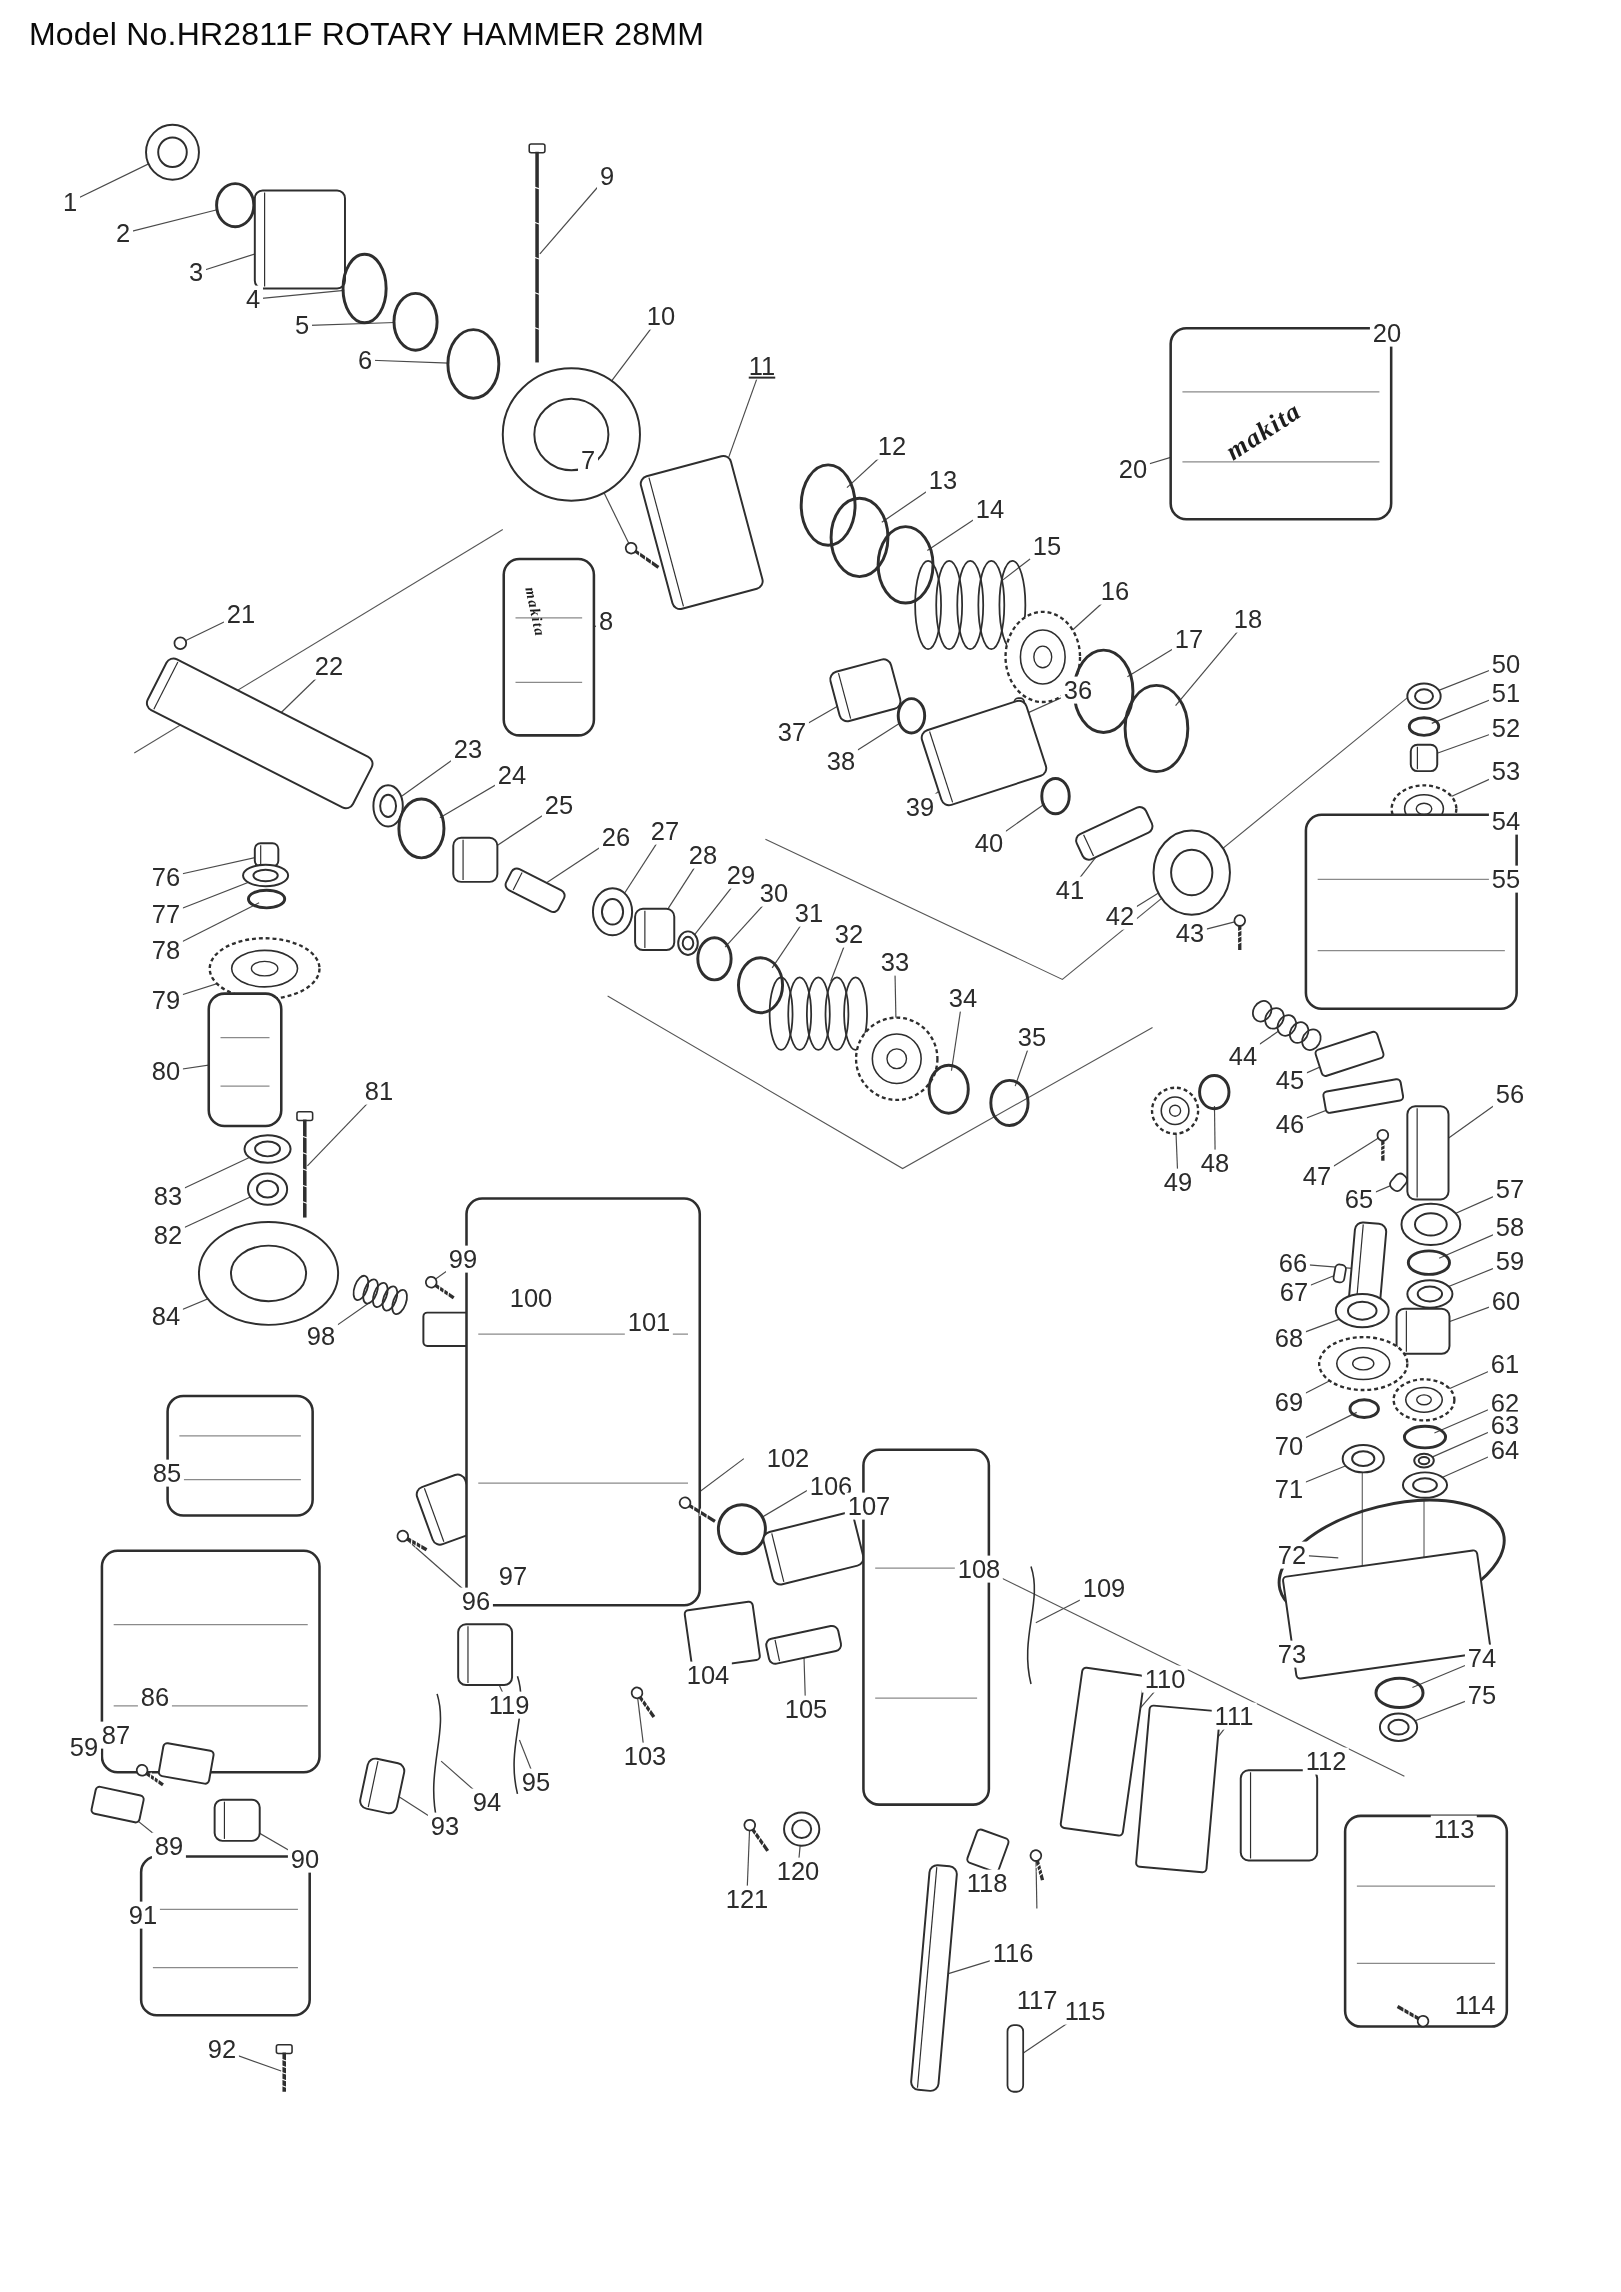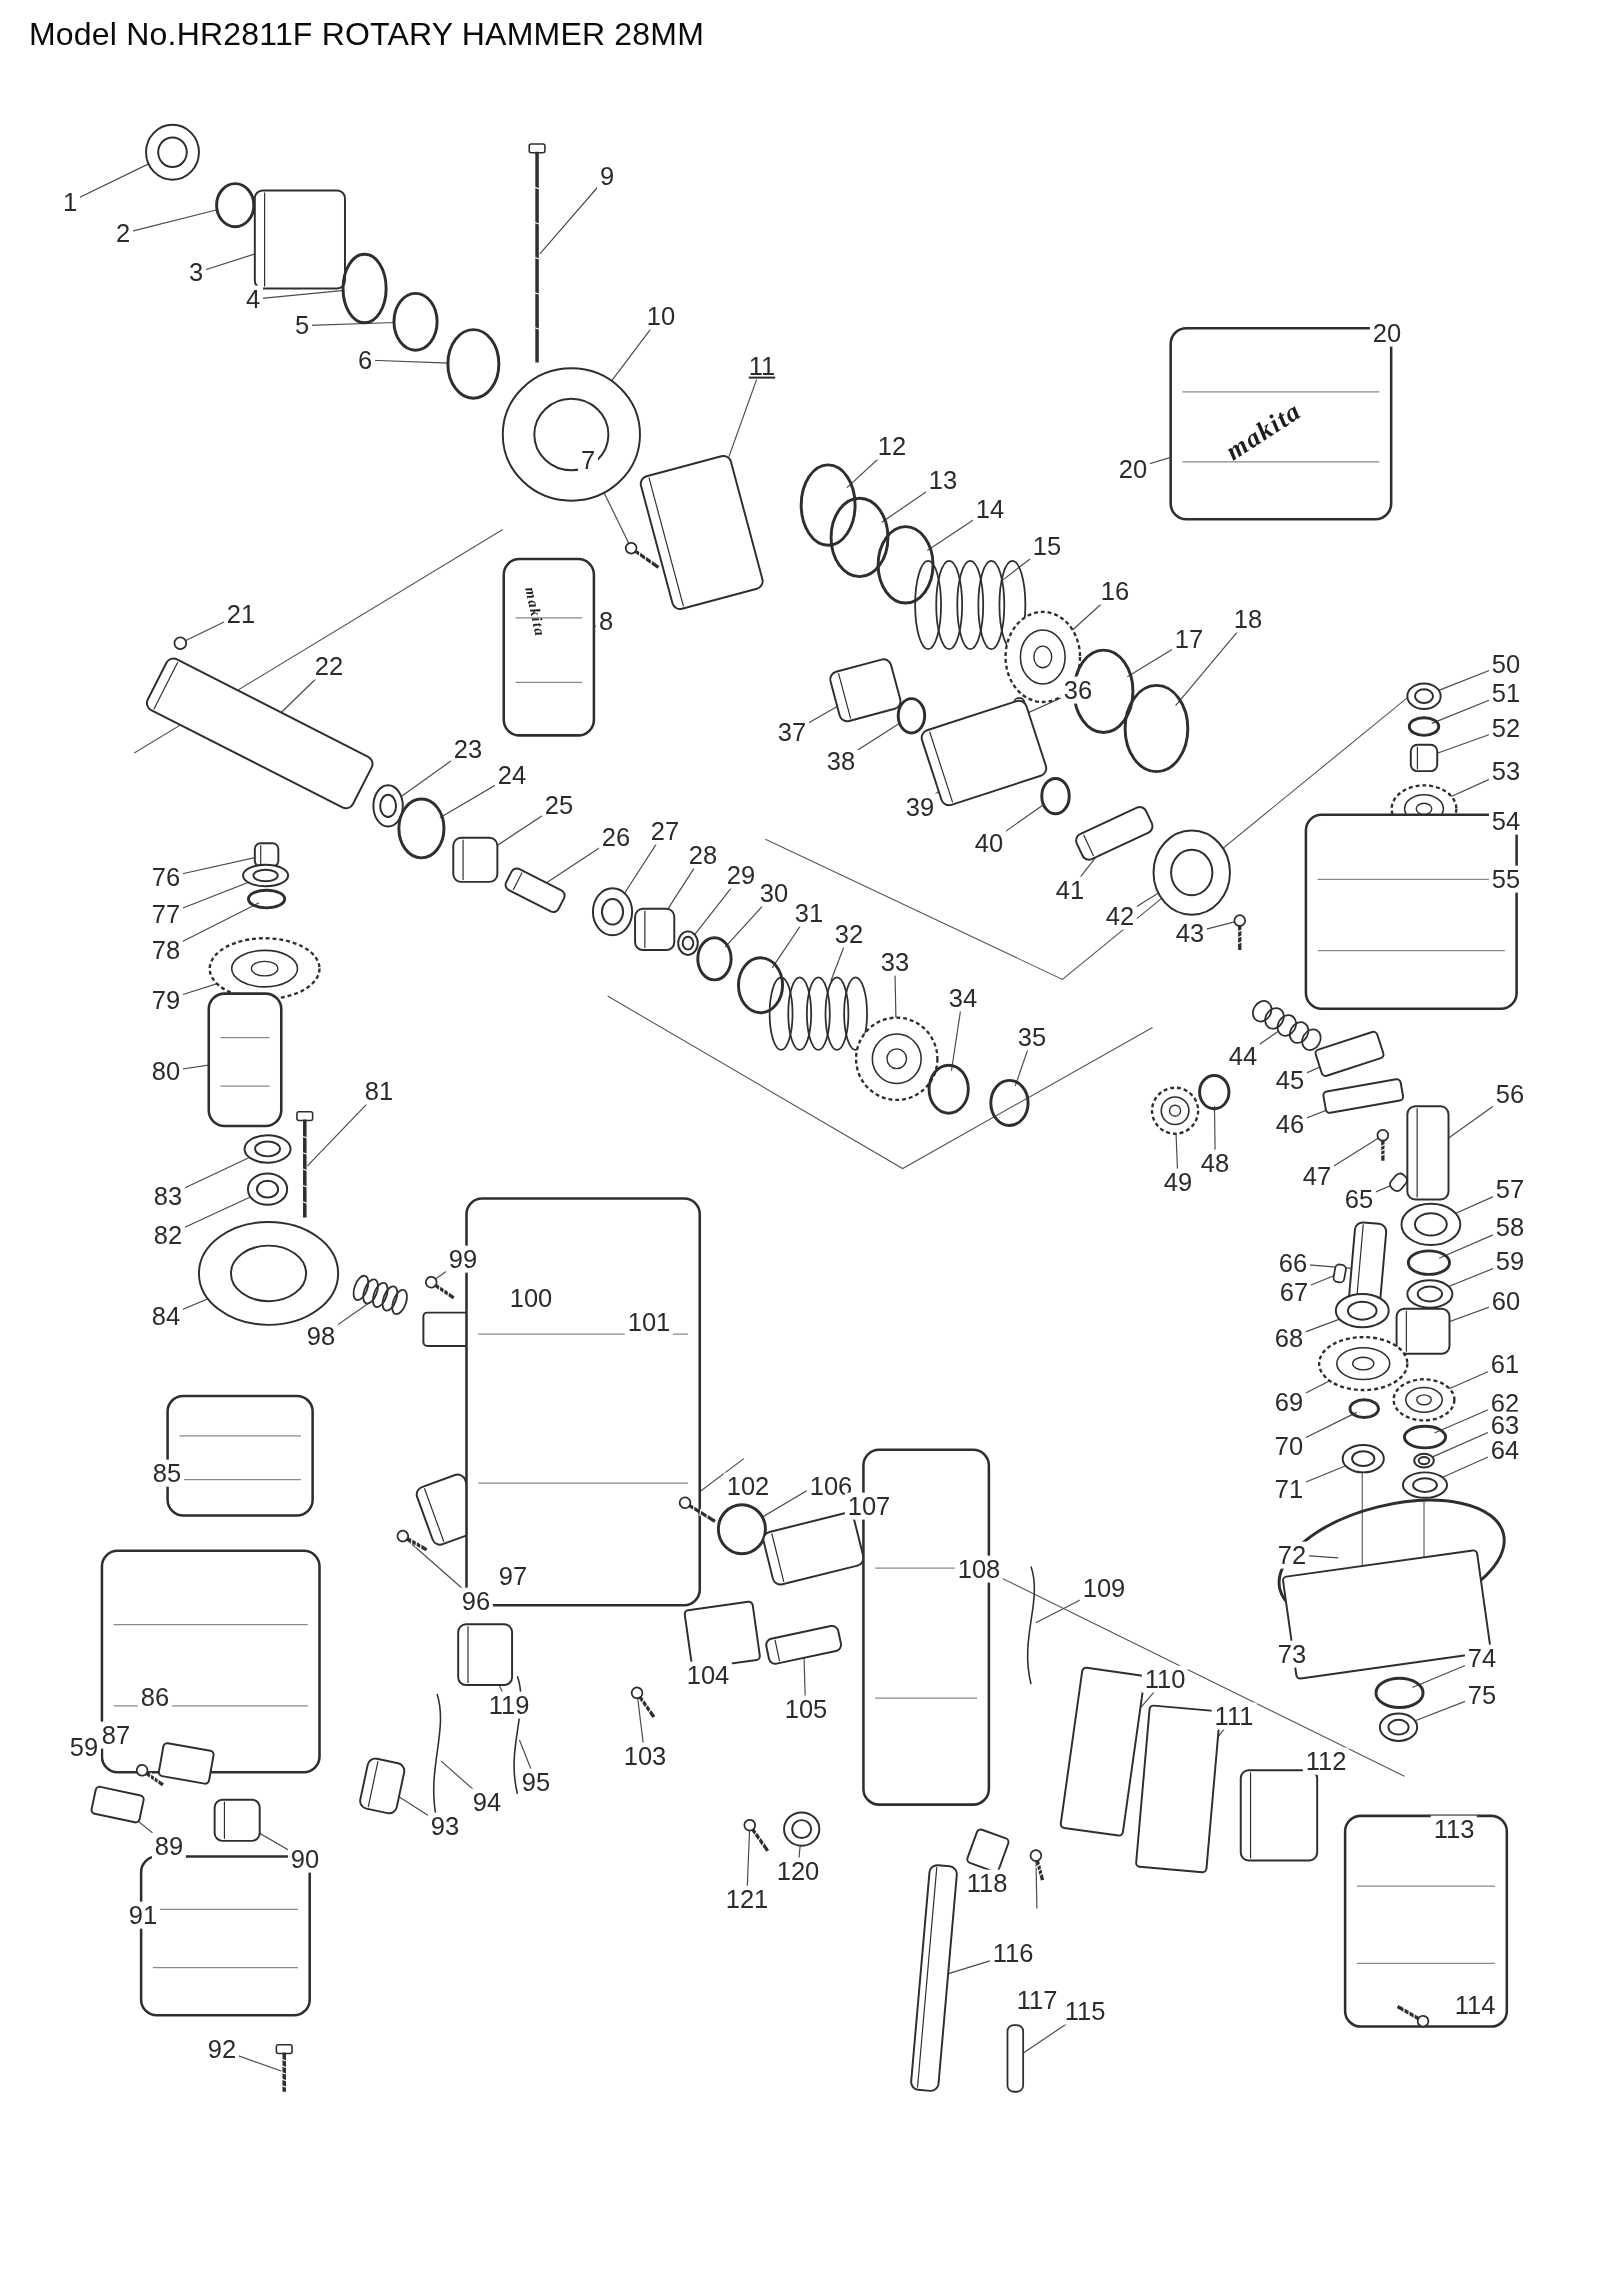--- a/index.html
+++ b/index.html
@@ -776,21 +776,21 @@
       <div class="part-label" style="left: 222px; top: 2049px;">92</div>
       <div class="part-label" style="left: 445px; top: 1826px;">93</div>
       <div class="part-label" style="left: 487px; top: 1802px;">94</div>
       <div class="part-label" style="left: 536px; top: 1782px;">95</div>
       <div class="part-label" style="left: 476px; top: 1601px;">96</div>
       <div class="part-label" style="left: 513px; top: 1576px;">97</div>
       <div class="part-label" style="left: 321px; top: 1336px;">98</div>
       <div class="part-label" style="left: 463px; top: 1259px;">99</div>
       <div class="part-label" style="left: 531px; top: 1298px;">100</div>
       <div class="part-label" style="left: 649px; top: 1322px;">101</div>
-      <div class="part-label" style="left: 748px; top: 1458px; margin-top: 28px;">102</div>
+      <div class="part-label" style="left: 788px; top: 1458px;">102</div>
       <div class="part-label" style="left: 645px; top: 1756px;">103</div>
       <div class="part-label" style="left: 708px; top: 1675px;">104</div>
       <div class="part-label" style="left: 806px; top: 1709px;">105</div>
       <div class="part-label" style="left: 831px; top: 1476px; margin-top: 10px;">106</div>
       <div class="part-label" style="left: 869px; top: 1506px;">107</div>
       <div class="part-label" style="left: 979px; top: 1569px;">108</div>
       <div class="part-label" style="left: 1104px; top: 1588px;">109</div>
       <div class="part-label" style="left: 1165px; top: 1679px;">110</div>
       <div class="part-label" style="left: 1234px; top: 1716px;">111</div>
       <div class="part-label" style="left: 1326px; top: 1761px;">112</div>

